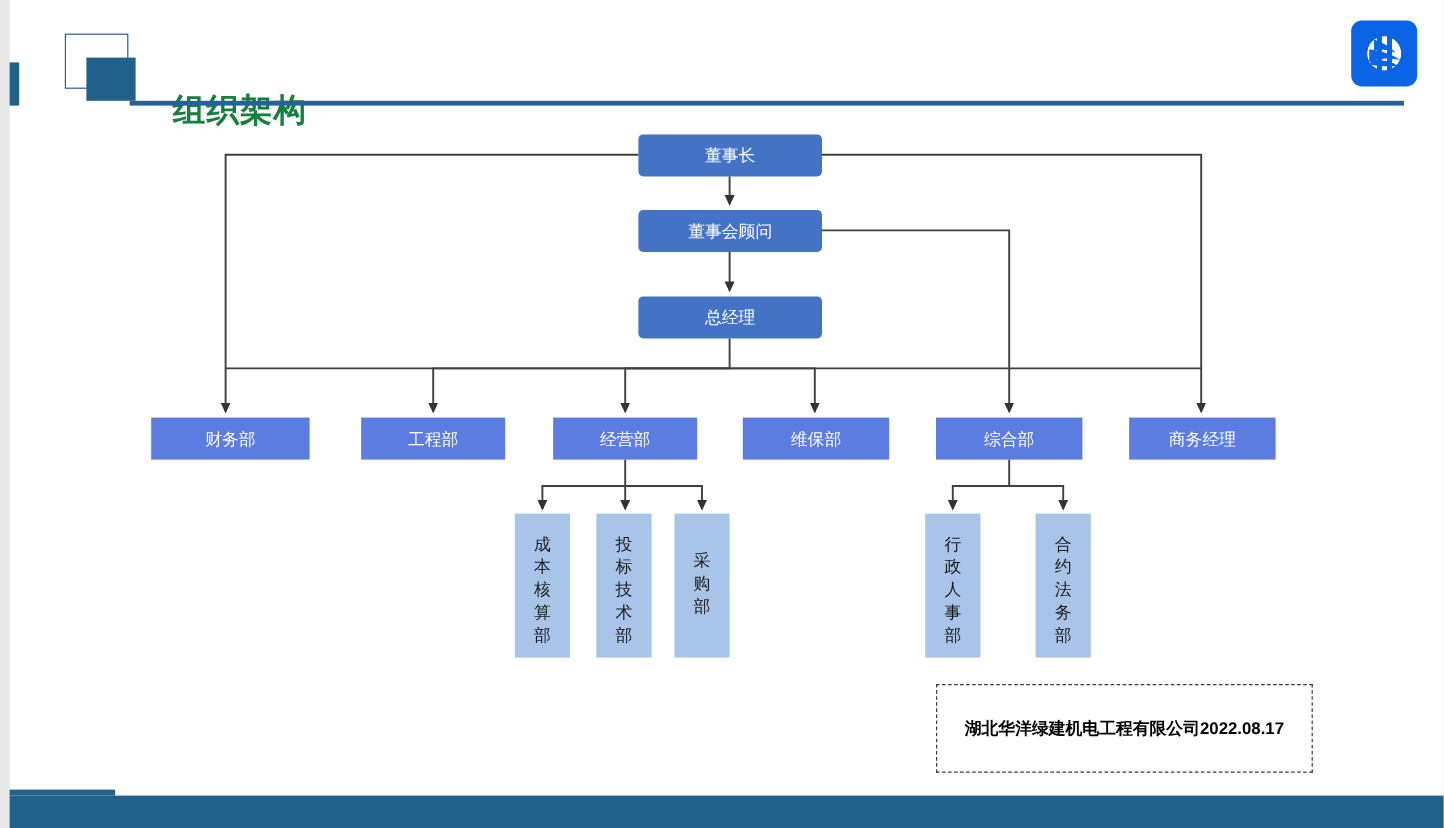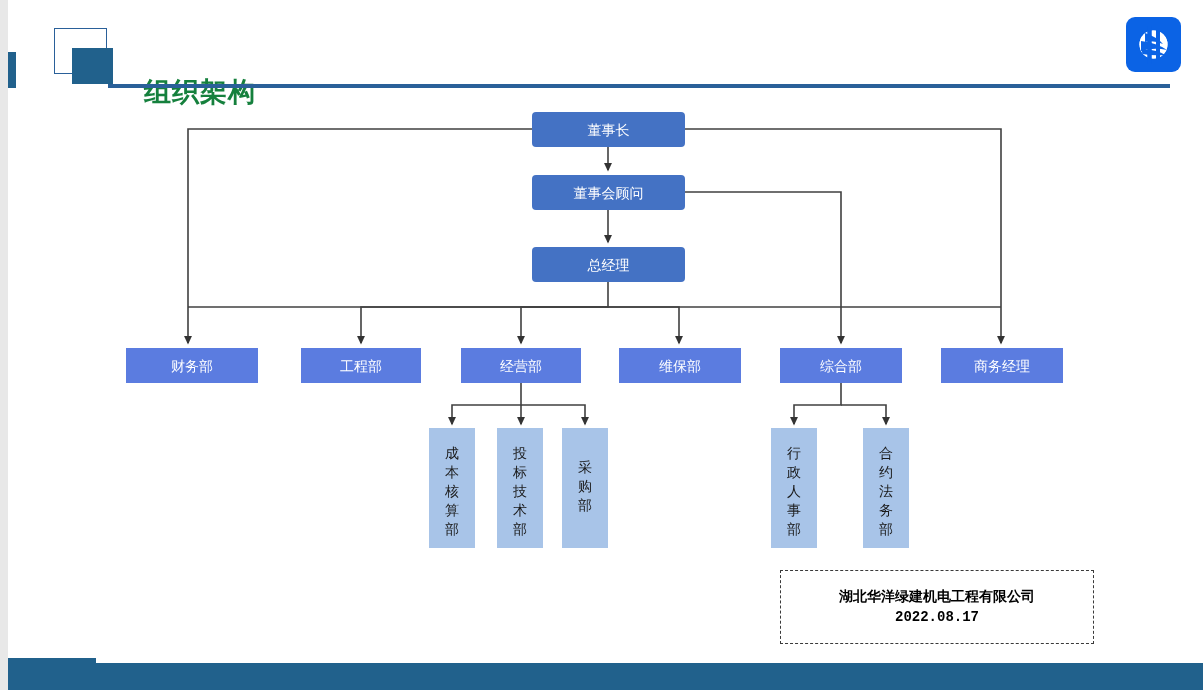--- a/index.html
+++ b/index.html
@@ -64,22 +64,22 @@
   }
   .sub-text {
     font-family: "Liberation Sans", "DejaVu Sans", sans-serif;
     font-size: 14px; fill: #1a1a1a; text-anchor: middle;
   }
   
   #stamp {
     position: absolute; left: 772px; top: 570px;
     width: 314px; height: 74px;
     border: 1.4px dashed #3a3a3a;
-    display: flex; flex-direction: column;
-    align-items: center; justify-content: center; font-family: Liberation Mono, monospace;
+    display: flex; 
+    align-items: center; justify-content: center;
   }
   #stamp div {
     font-size: 14px; font-weight: bold; color: #000000;
     line-height: 20px; text-align: center;
   }
 </style>
 </head>
 <body>
 
 <div id="slide">

